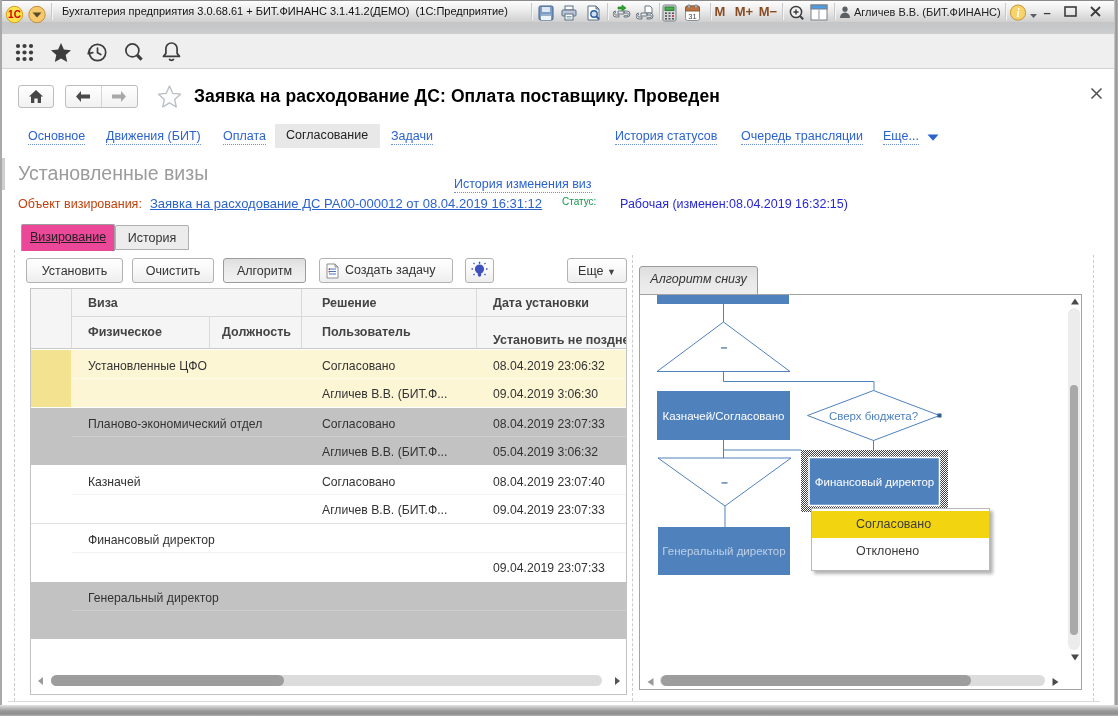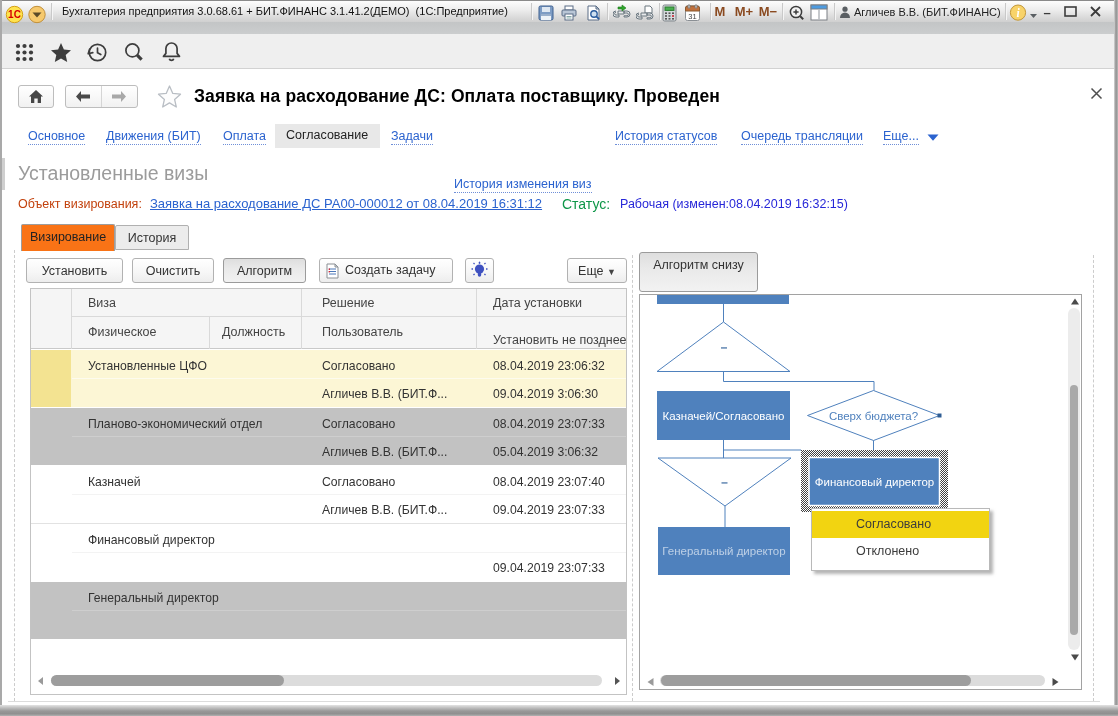--- a/index.html
+++ b/index.html
@@ -4,21 +4,21 @@
 <style>
 html,body{margin:0;padding:0;width:1118px;height:716px;overflow:hidden;background:#fff;
 font-family:"Liberation Sans",sans-serif;}
 .a{position:absolute;}
 .btn{position:absolute;border:1px solid #b2b2b2;border-radius:3px;
 background:linear-gradient(#ffffff,#f6f6f6 60%,#ededed);color:#333;font-size:12.5px;text-align:center;}
 .btnp{position:absolute;border:1px solid #9b9b9b;border-radius:3px;
 background:linear-gradient(#dedede,#e9e9e9 40%,#f2f2f2);color:#333;font-size:12.5px;text-align:center;}
 .lnk{position:absolute;color:#2b63cf;font-size:12.5px;border-bottom:1px dotted #6f8fd8;text-decoration:none;line-height:16px;}
 .sep{position:absolute;width:1px;background:#c9c9c9;box-shadow:1px 0 0 #f5f5f5;}
-.hdrtxt{color:#444;font-size:12.5px;}
+.hdrtxt{color:#444;font-size:12.5px;font-weight:bold;}
 .celltxt{position:absolute;color:#333;font-size:12.2px;white-space:nowrap;}
 </style>
 </head>
 <body>
 
 <div class="a" style="left:0;top:0;width:1118px;height:22px;background:linear-gradient(#fdfdfd,#ececec 45%,#d9d9d9 80%,#d0d0d0);border-top:1px solid #8a8a8a;box-sizing:border-box;"></div>
 <div class="a" style="left:0;top:22px;width:1118px;height:12px;background:linear-gradient(#c3c5c6,#cbcdce);"></div>
 
 <svg class="a" style="left:5px;top:5px;" width="44" height="19" viewBox="0 0 44 19">
  <circle cx="9.5" cy="9.5" r="8.2" fill="#ffe34d" stroke="#d4a017" stroke-width="1"></circle>
@@ -179,25 +179,25 @@
 <a class="lnk" style="left:741px;top:128px;">Очередь трансляции</a>
 <a class="lnk" style="left:883px;top:128px;text-align:right;">Еще...</a>
 <svg class="a" style="left:926px;top:133px;" width="14" height="9" viewBox="0 0 14 9">
     <path d="M1.5 1.5 h11 L7 7.8 Z" fill="#2b63cf"></path>
   </svg>
 
 <div class="a" style="left:1px;top:158px;width:4px;height:32px;background:#cfcfcf;"></div>
 <div class="a" style="left:18px;top:162px;font-size:19.5px;color:#9b9b9b;">Установленные визы</div>
 <div class="a" style="left:18px;top:197px;font-size:12.5px;color:#c2410c;">Объект визирования:</div>
 <a class="a" style="left:150px;top:196px;font-size:13px;color:#2b63cf;text-decoration:underline;">Заявка на расходование ДС РА00-000012 от 08.04.2019 16:31:12</a>
-<div class="a" style="left:562px;top:196px;font-size:14px;color:#0e9648;">Статус:</div>
+<div class="a" style="left:562px;top:196px;font-size:10px;color:#0e9648;">Статус:</div>
 <div class="a" style="left:620px;top:197px;font-size:12.5px;color:#2727d8;">Рабочая (изменен:08.04.2019 16:32:15)</div>
 
 <div class="a" style="left:115px;top:225px;width:74px;height:25px;background:#ececec;border:1px solid #b0b0b0;border-radius:2px 2px 0 0;box-sizing:border-box;color:#333;font-size:12.5px;text-align:center;line-height:24px;">История</div>
-<div class="a" style="left:21px;top:224px;width:94px;height:27px;background:#f97316;border:1px solid #9d9d9d;border-bottom:none;border-radius:2px 2px 0 0;box-sizing:border-box;color:#222;font-size:12.5px;text-align:center;line-height:25px;">Визирование</div>
+<div class="a" style="left:21px;top:224px;width:94px;height:27px;background:#ec4899;border:1px solid #9d9d9d;border-bottom:none;border-radius:2px 2px 0 0;box-sizing:border-box;color:#222;font-size:12.5px;text-align:center;line-height:25px;text-decoration:underline;">Визирование</div>
 
 <div class="a" style="left:14px;top:250px;width:1px;height:451px;border-left:1px dashed #cccccc;"></div>
 <div class="a" style="left:632px;top:255px;width:1px;height:446px;border-left:1px dashed #cccccc;"></div>
 <div class="a" style="left:1093px;top:255px;width:1px;height:446px;border-left:1px dashed #cccccc;"></div>
 <div class="a" style="left:8px;top:701px;width:1092px;height:1px;background:#dcdcdc;"></div>
 
 <div class="btn" style="left:26px;top:258px;width:97px;height:25px;line-height:24px;box-sizing:border-box;">Установить</div>
 <div class="btn" style="left:132px;top:258px;width:82px;height:25px;line-height:24px;box-sizing:border-box;">Очистить</div>
 <div class="btnp" style="left:223px;top:258px;width:83px;height:25px;line-height:24px;box-sizing:border-box;">Алгоритм</div>
 <div class="btn" style="left:319px;top:258px;width:134px;height:25px;box-sizing:border-box;"></div>
@@ -222,21 +222,21 @@
       <line x1="8.5" y1="0.8" x2="8.5" y2="2.6"></line>
   <line x1="2" y1="8" x2="0.5" y2="8"></line>
       <line x1="16.5" y1="8" x2="15" y2="8"></line>
   <line x1="3.6" y1="3.1" x2="2.5" y2="2"></line>
       <line x1="13.4" y1="3.1" x2="14.5" y2="2"></line>
   <line x1="3.6" y1="12.9" x2="2.5" y2="14"></line>
       <line x1="13.4" y1="12.9" x2="14.5" y2="14"></line>
  </g>
 </svg>
 <div class="btn" style="left:567px;top:258px;width:60px;height:25px;line-height:24px;box-sizing:border-box;">Еще <span style="font-size:9px;color:#444;">▼</span></div>
-<div class="btnp" style="left:639px;top:252px;width:119px;height:40px;line-height:24px;box-sizing:border-box;">Алгоритм снизу</div>
+<div class="btnp" style="left:639px;top:266px;width:119px;height:40px;line-height:24px;box-sizing:border-box;font-style:italic;">Алгоритм снизу</div>
 
 <div class="a" style="left:30px;top:288px;width:597px;height:407px;border:1px solid #c3c3c3;box-sizing:border-box;background:#fff;"></div>
 
 <div class="a" style="left:31px;top:289px;width:595px;height:60px;background:#f5f5f5;border-bottom:1px solid #c9c9c9;box-sizing:border-box;"></div>
 <div class="a" style="left:71px;top:289px;width:1px;height:60px;background:#d9d9d9;"></div>
 <div class="a" style="left:209px;top:317px;width:1px;height:32px;background:#d9d9d9;"></div>
 <div class="a" style="left:301px;top:289px;width:1px;height:60px;background:#d9d9d9;"></div>
 <div class="a" style="left:476px;top:289px;width:1px;height:60px;background:#d9d9d9;"></div>
 <div class="a" style="left:72px;top:316px;width:554px;height:1px;background:#d9d9d9;"></div>
 <div class="a hdrtxt" style="left:88px;top:296px;">Виза</div>

